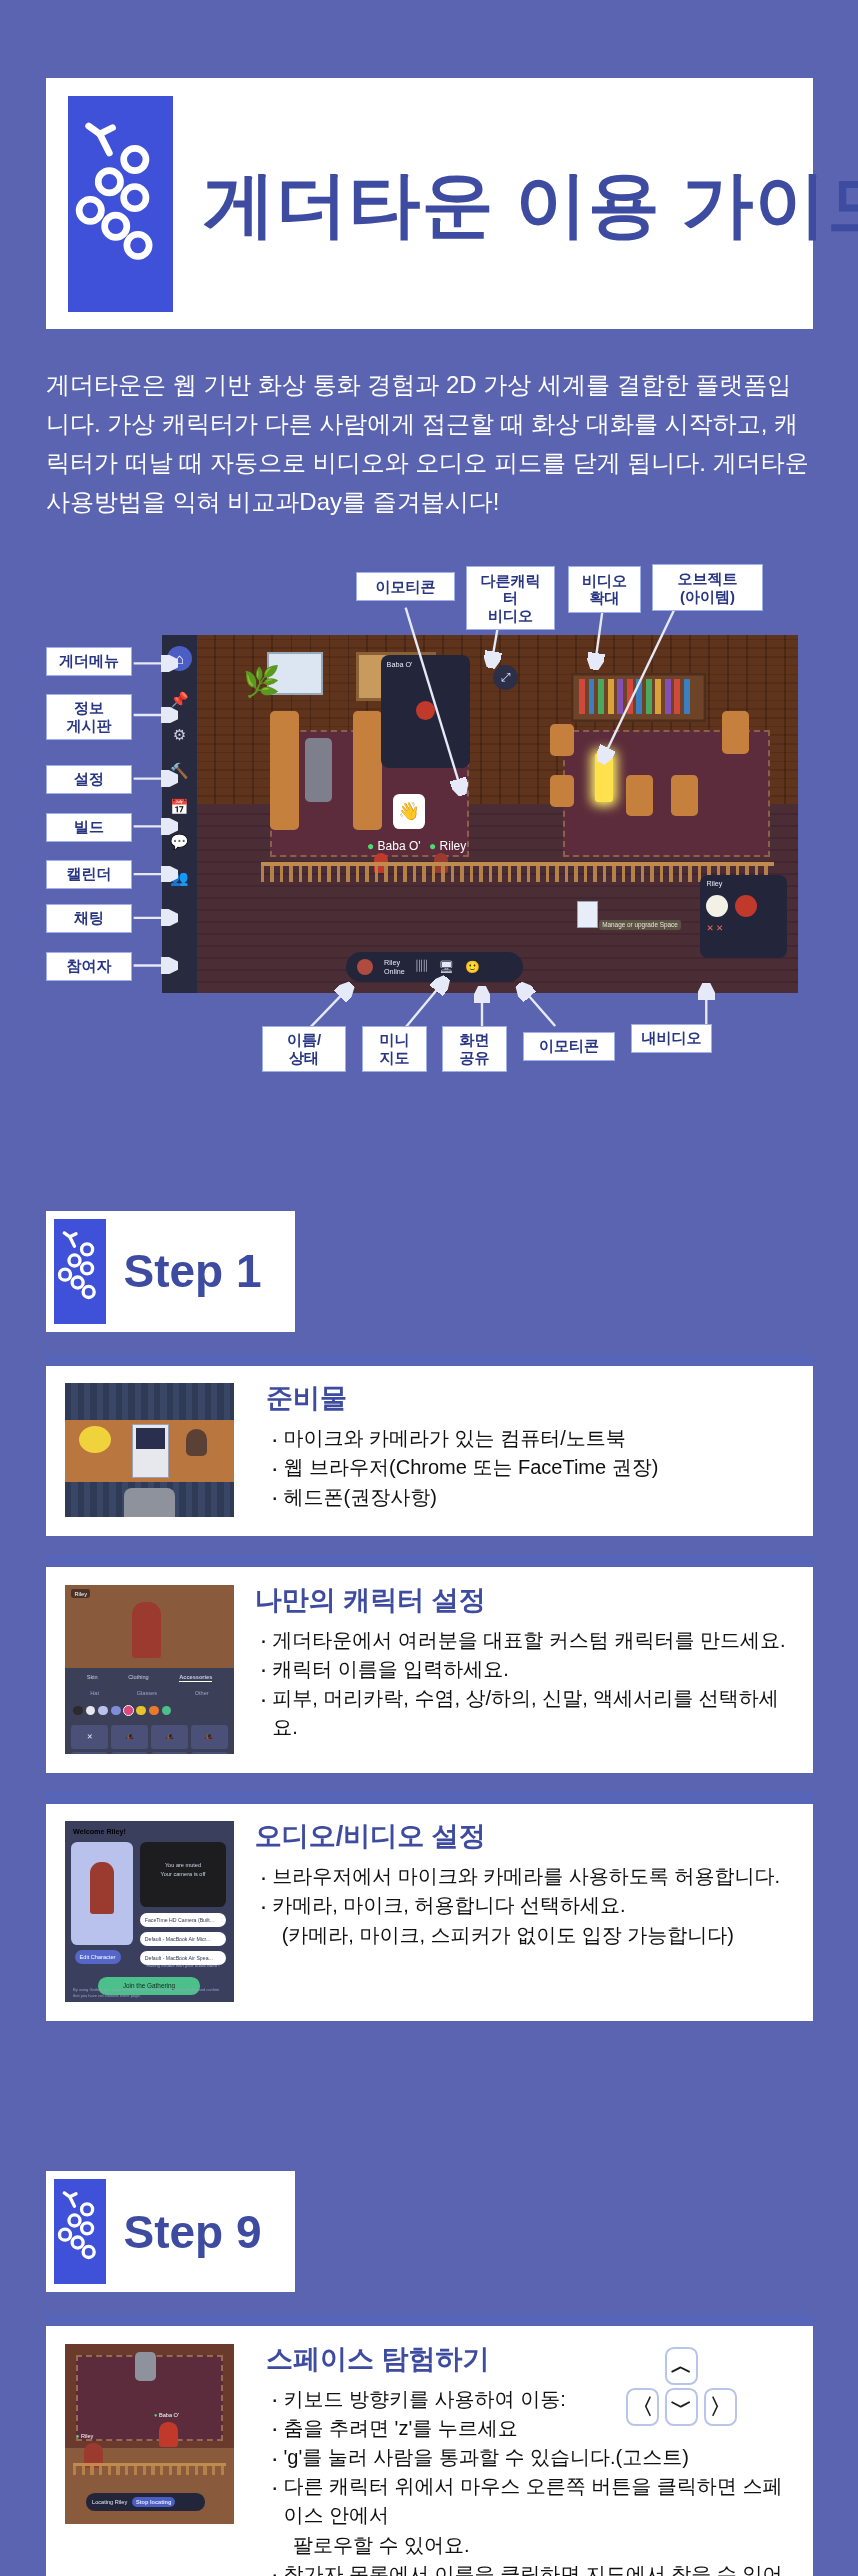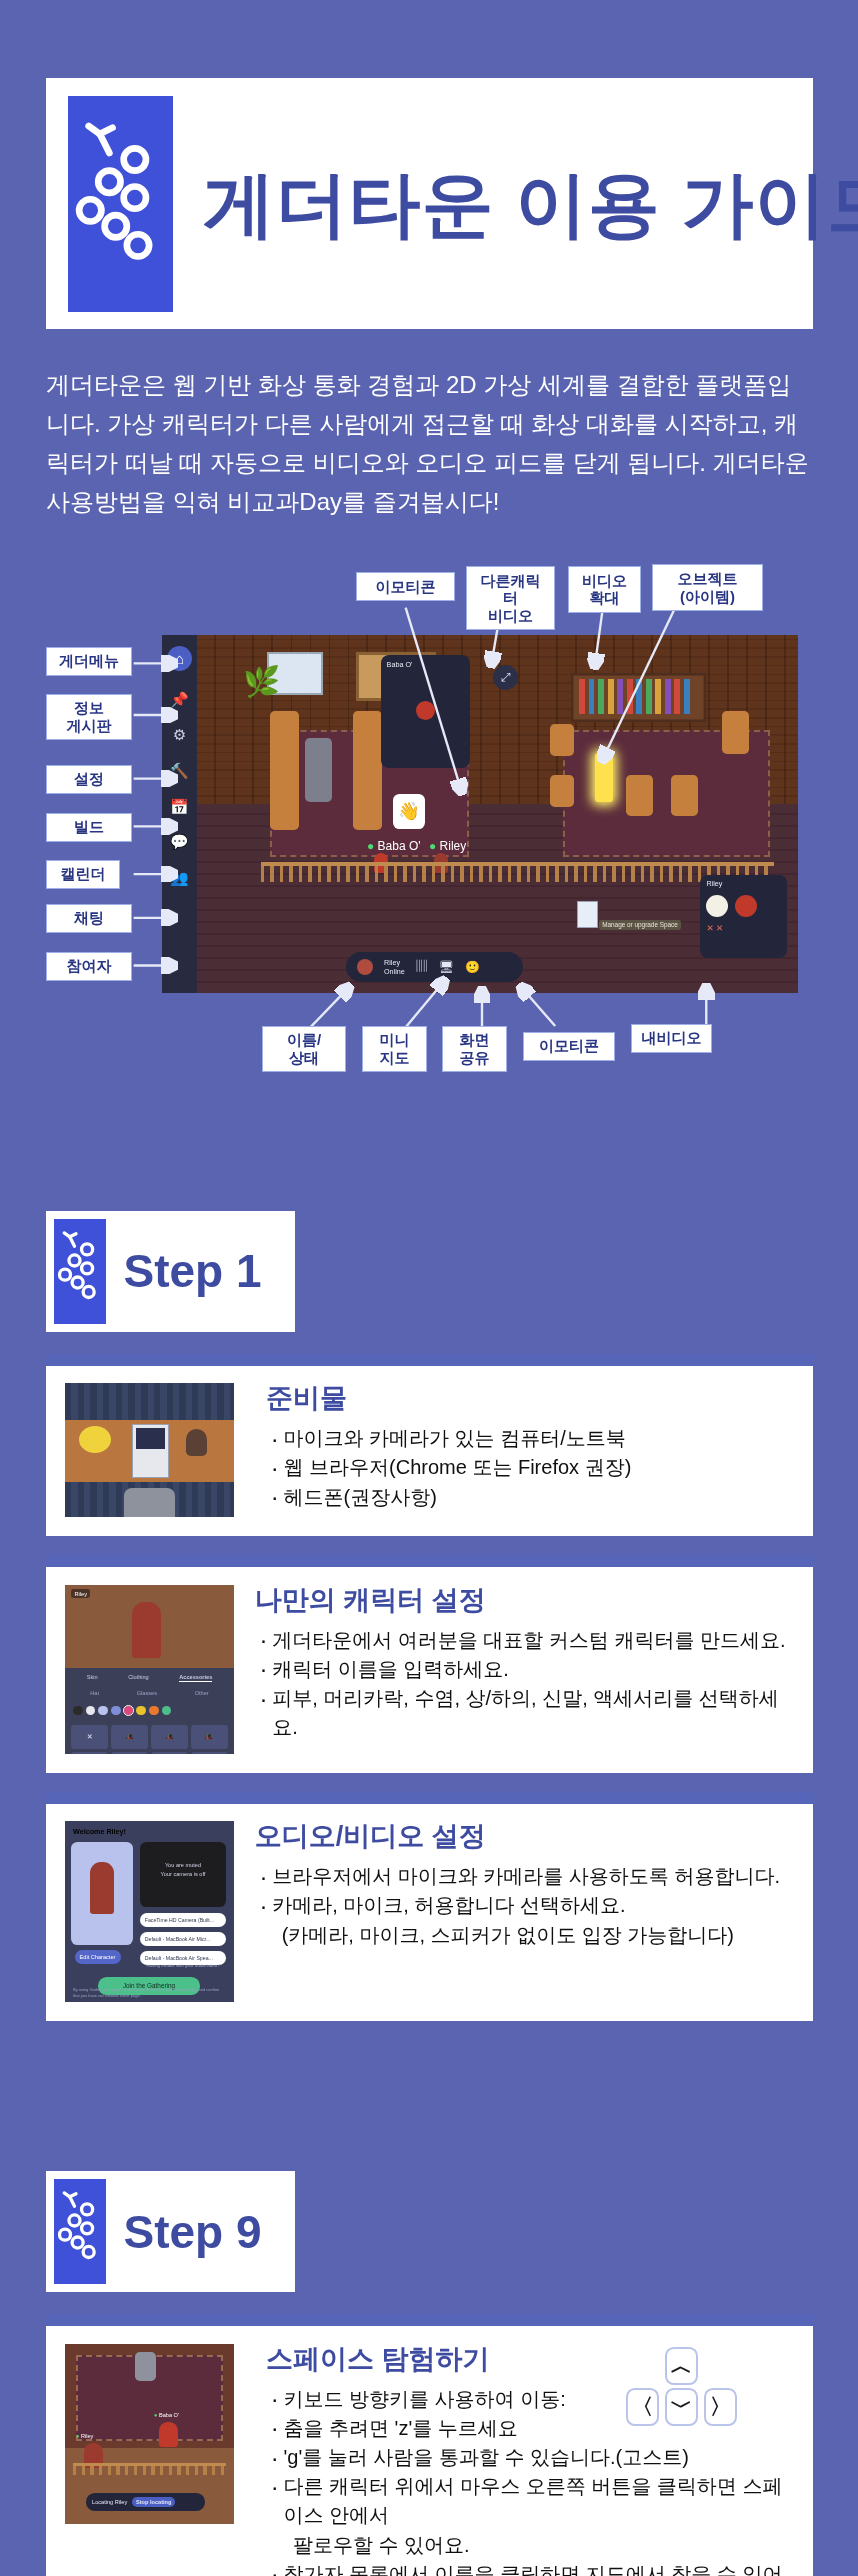--- a/index.html
+++ b/index.html
@@ -429,21 +429,21 @@
     <div class="dgm-callout" style="left:522px;top:14.3px;width:73px">비디오
 확대</div>
     <div class="dgm-callout" style="left:606px;top:12.7px;width:111px">오브젝트
 (아이템)</div>
 
     <div class="dgm-callout" style="left:0;top:95px;width:86px">게더메뉴</div>
     <div class="dgm-callout" style="left:0;top:142px;width:86px">정보
 게시판</div>
     <div class="dgm-callout" style="left:0;top:213px;width:86px">설정</div>
     <div class="dgm-callout" style="left:0;top:261px;width:86px">빌드</div>
-    <div class="dgm-callout" style="left:0;top:308px;width:74px">캘린더</div>
+    <div class="dgm-callout" style="left:0;top:308px;width:86px">캘린더</div>
     <div class="dgm-callout" style="left:0;top:352px;width:86px">채팅</div>
     <div class="dgm-callout" style="left:0;top:400px;width:86px">참여자</div>
 
     <div class="dgm-callout" style="left:216px;top:474px;width:84px">이름/
 상태</div>
     <div class="dgm-callout" style="left:316px;top:474px;width:65px">미니
 지도</div>
     <div class="dgm-callout" style="left:396px;top:474px;width:65px">화면
 공유</div>
     <div class="dgm-callout" style="left:477px;top:480px;width:92px">이모티콘</div>
@@ -484,21 +484,21 @@
           <div class="s"></div>
         </div>
       <div class="dk-chr"></div>
       <div class="dk-floor"></div>
         <div class="dk-chair"></div>
     </div>
     <div class="card-body">
       <div class="card-title">준비물</div>
       <ul class="bullets">
         <li>마이크와 카메라가 있는 컴퓨터/노트북</li>
-        <li>웹 브라우저(Chrome 또는 Firefox 권장)</li>
+        <li>웹 브라우저(Chrome 또는 FaceTime 권장)</li>
         <li>헤드폰(권장사항)</li>
       </ul>
     </div>
   </div>
 
   
   <div class="card">
     <div class="thumb t2">
       <div style="position:absolute;left:0;top:0;right:0;height:83px;background:#8a5a3c"></div>
       <div style="position:absolute;left:6.4px;top:4.8px;font-size:5.6px;color:#fff;background:#4a3226;padding:1.6px 3.2px;border-radius:2.4px">Riley</div>

